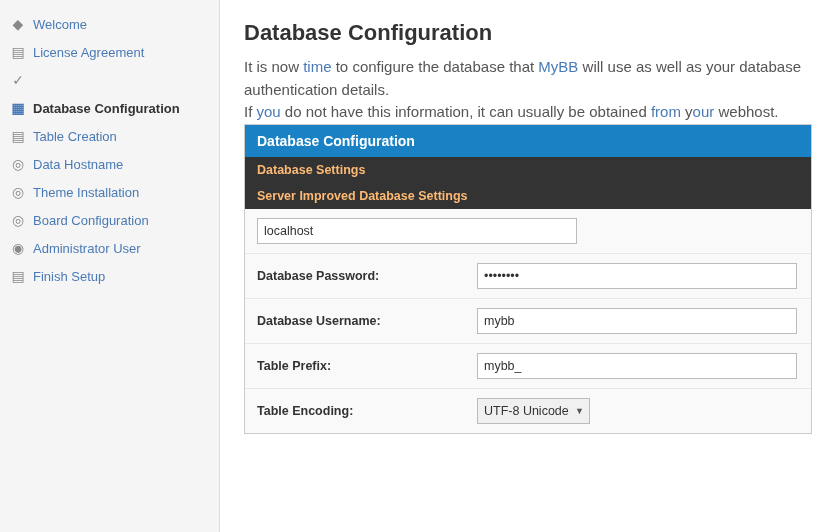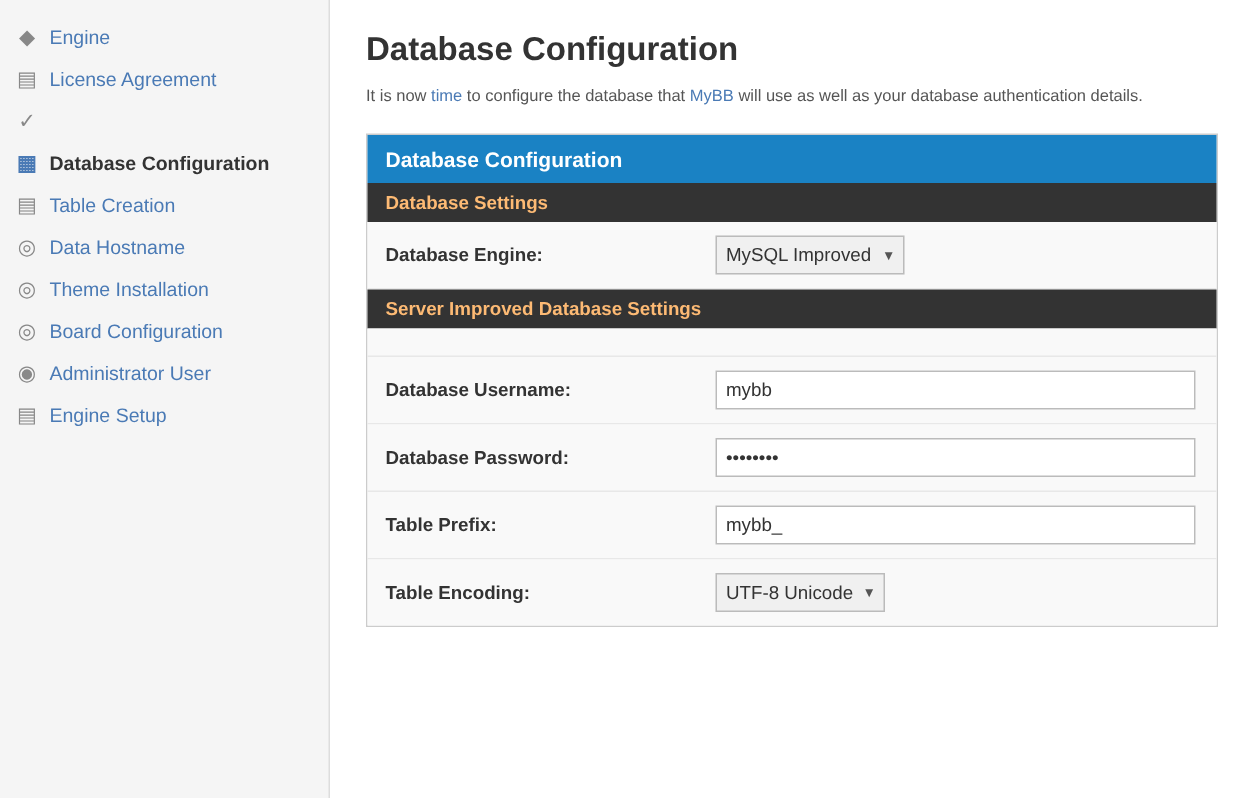--- a/index.html
+++ b/index.html
@@ -57,24 +57,23 @@
     }
 
     .page-title {
       font-size: 22px;
       font-weight: bold;
       color: #333;
       margin-bottom: 10px;
     }
 
     .intro-text {
-      font-size: 11px;
+      font-size: 15px;
       color: #555;
       line-height: 1.5;
-      margin-bottom: 16px;
     }
     .intro-text em {
       color: #4a7ab5;
       font-style: normal;
     }
 
     
     .panel {
       border: 1px solid #ccc;
       margin-bottom: 16px;
@@ -149,21 +148,21 @@
       pointer-events: none;
       color: #555;
     }
   </style>
 </head>
 <body>
 
 <nav class="sidebar">
 <div class="sidebar-item">
       <span class="sidebar-icon">◆</span>
-      <span>Engine</span>
+      <span>Welcome</span>
     </div>
     <div class="sidebar-item">
       <span class="sidebar-icon">▤</span>
       <span>License Agreement</span>
     </div>
     <div class="sidebar-item">
       <span class="sidebar-icon">✓</span>
     </div>
     <div class="sidebar-item active">
       <span class="sidebar-icon">▦</span>
@@ -184,57 +183,48 @@
     <div class="sidebar-item">
       <span class="sidebar-icon">◎</span>
       <span>Board Configuration</span>
     </div>
     <div class="sidebar-item">
       <span class="sidebar-icon">◉</span>
       <span>Administrator User</span>
     </div>
     <div class="sidebar-item">
       <span class="sidebar-icon">▤</span>
-      <span>Engine Setup</span>
+      <span>Finish Setup</span>
     </div>
   </nav>
 
 <main class="main">
   <h1 class="page-title">Database Configuration</h1>
 
   <p class="intro-text">
     <span>It is now <em>time</em> to configure the database that <em>MyBB</em> will use as well as your database authentication details.</span><br>
+    <span>If <em>you</em> do not have this information, it can usually be obtained <em>from</em> y<em>our</em> webhost.</span>
   </p>
 
   <div class="panel">
     <div class="panel-header-blue">Database Configuration</div>
 
     <div class="panel-section-header">Database Settings</div>
-    <div class="form-row">
-      <label class="form-label">Database Engine:</label>
-      <div class="select-wrapper">
-        <select class="form-control">
-          <option>MySQL Improved</option>
-          <option>MySQL</option>
-          <option>PostgreSQL</option>
-          <option>SQLite</option>
-        </select>
-      </div>
-    </div>
 
     <div class="panel-section-header">Server Improved Database Settings</div>
     <div class="form-row">
+      <input type="text" class="form-control" value="localhost" style="">
+    </div>
+    <div class="form-row">
+      <label class="form-label">Database Password:</label>
+      <input type="password" class="form-control" value="password" style="">
     </div>
     <div class="form-row">
       <label class="form-label">Database Username:</label>
       <input type="text" class="form-control" value="mybb" style="">
-    </div>
-    <div class="form-row">
-      <label class="form-label">Database Password:</label>
-      <input type="password" class="form-control" value="password" style="">
     </div>
 
     <div class="form-row">
       <label class="form-label">Table Prefix:</label>
       <input type="text" class="form-control" value="mybb_" style="">
     </div>
     <div class="form-row">
       <label class="form-label">Table Encoding:</label>
       <div class="select-wrapper">
         <select class="form-control">

